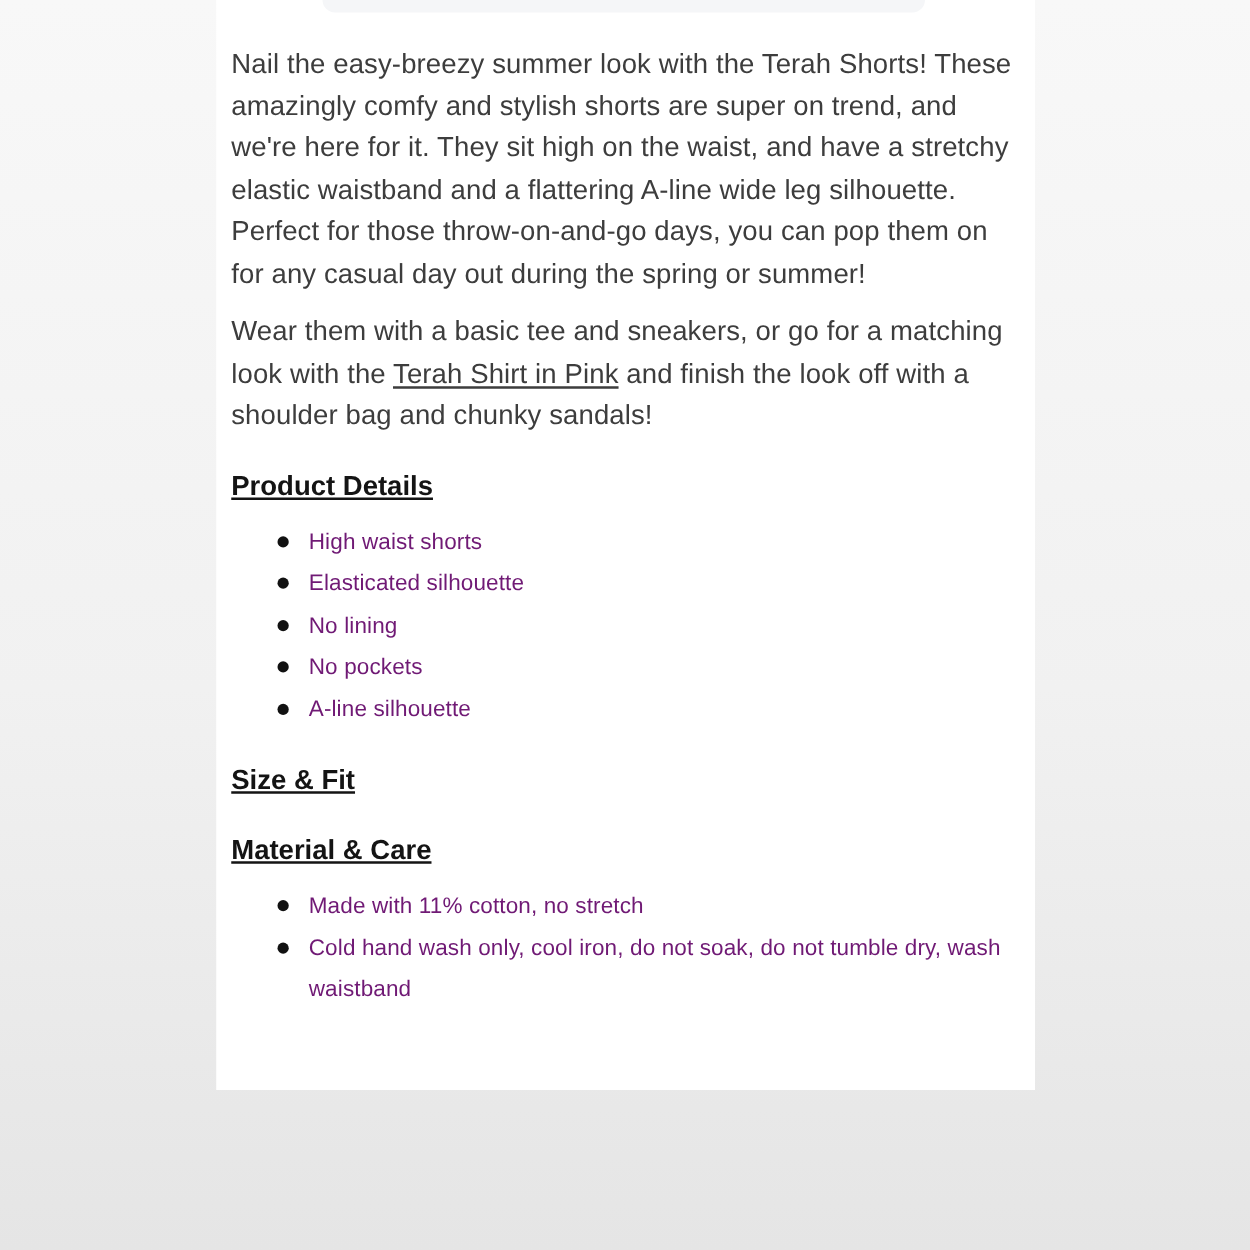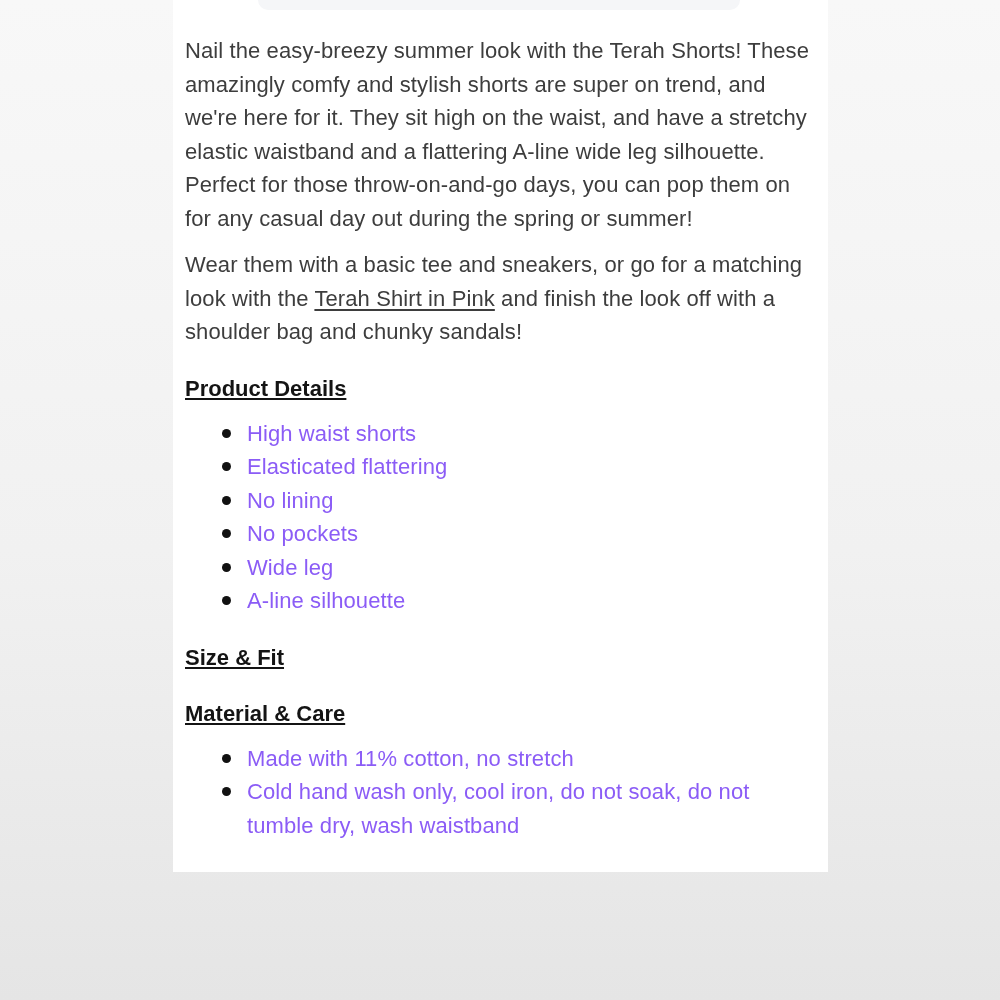--- a/index.html
+++ b/index.html
@@ -55,23 +55,23 @@
     text-decoration: underline;
   }
   .content ul {
     list-style: none;
     margin: 0;
     padding: 0;
   }
   .content li {
     position: relative;
     padding-left: 62px;
-    font-size: 22px;
+    font-size: 18px;
     line-height: 33.5px;
-    color: #8b5cf6;
+    color: #701a75;
     letter-spacing: 0.1px;
   }
   .content li::before {
     content: "";
     position: absolute;
     left: 37px;
     top: 12px;
     width: 9px;
     height: 9px;
     border-radius: 50%;
@@ -92,24 +92,23 @@
     <div class="top-pill"></div>
     <div class="content">
 
       <p>Nail the easy-breezy summer look with the Terah Shorts! These amazingly comfy and stylish shorts are super on trend, and we're here for it. They sit high on the waist, and have a stretchy elastic waistband and a flattering A-line wide leg silhouette. Perfect for those throw-on-and-go days, you can pop them on for any casual day out during the spring or summer!</p>
 
       <p><span>Wear them with a basic tee and sneakers, or go for a matching look with the </span><a class="link">Terah Shirt in Pink</a><span> and finish the look off with a shoulder bag and chunky sandals!</span></p>
 
       <div class="section-heading">Product Details</div>
       <ul>
         <li>High waist shorts</li>
-        <li>Elasticated flattering</li>
+        <li>Elasticated silhouette</li>
         <li>No lining</li>
         <li>No pockets</li>
-        <li>Wide leg</li>
         <li>A-line silhouette</li>
       </ul>
 
       <div class="section-heading">Size &amp; Fit</div>
 
       <div class="section-heading">Material &amp; Care</div>
       <ul>
         <li>Made with 11% cotton, no stretch</li>
         <li>Cold hand wash only, cool iron, do not soak, do not tumble dry, wash waistband</li>
       </ul>

